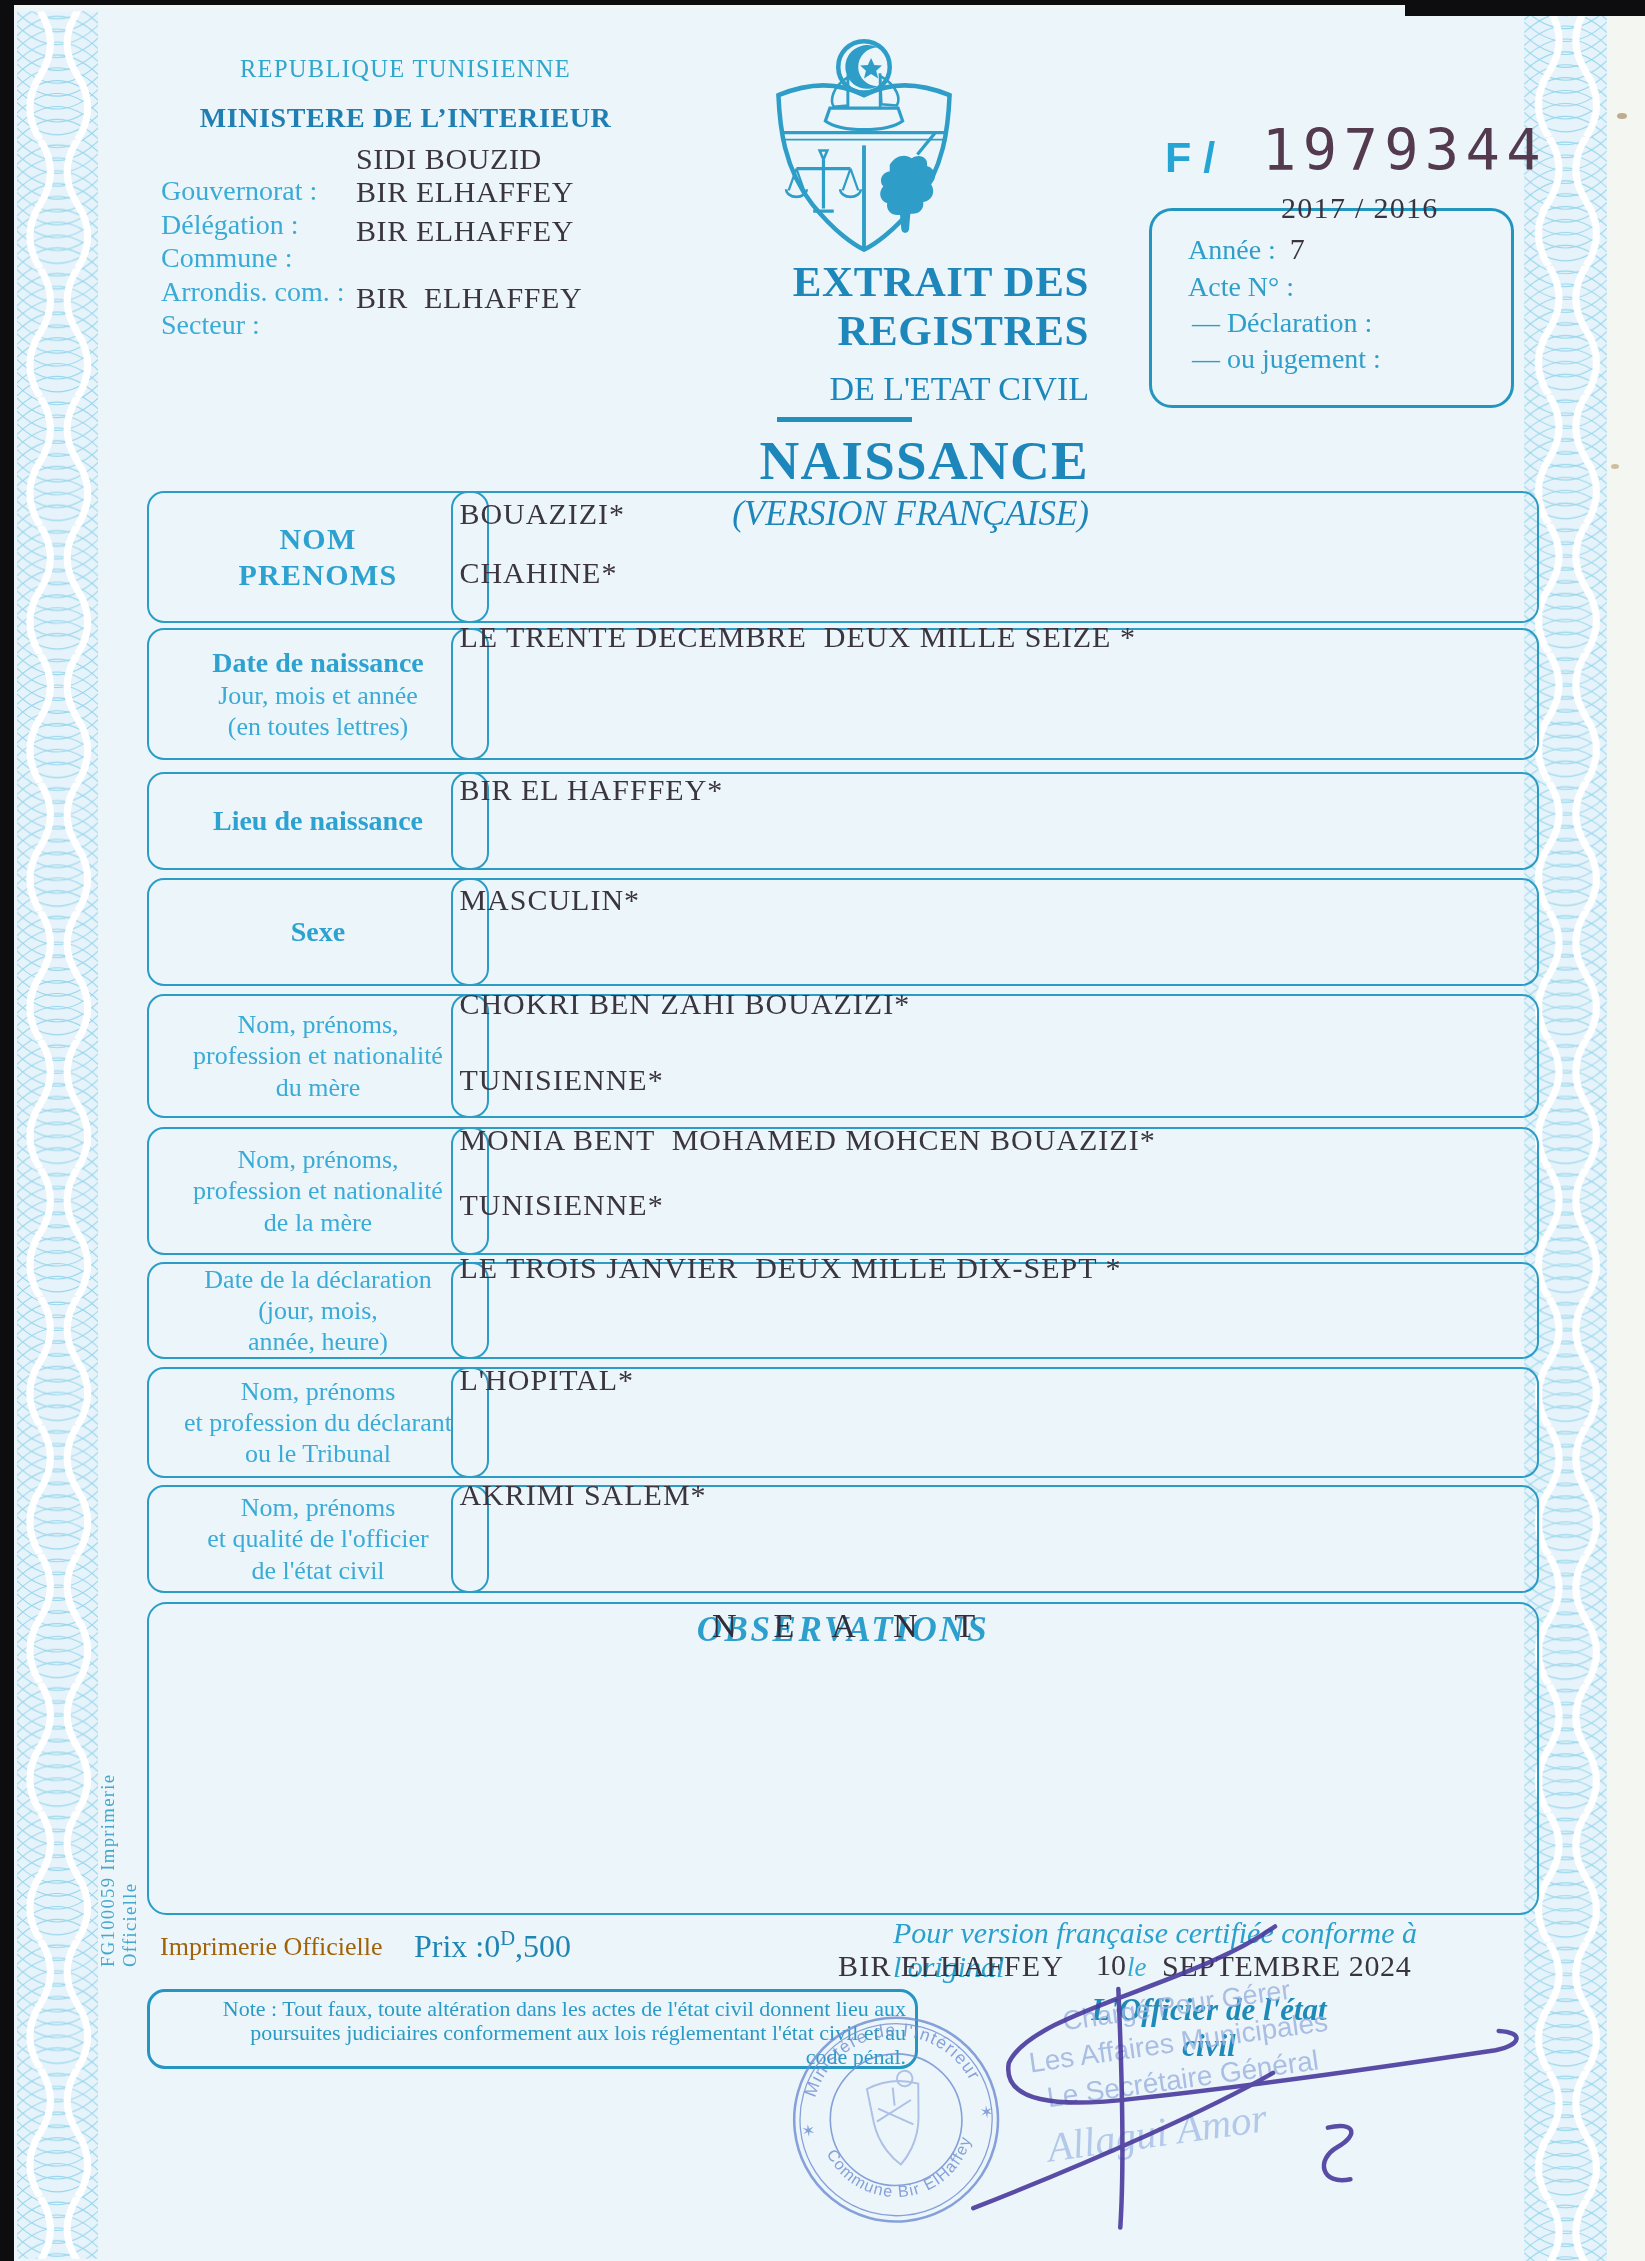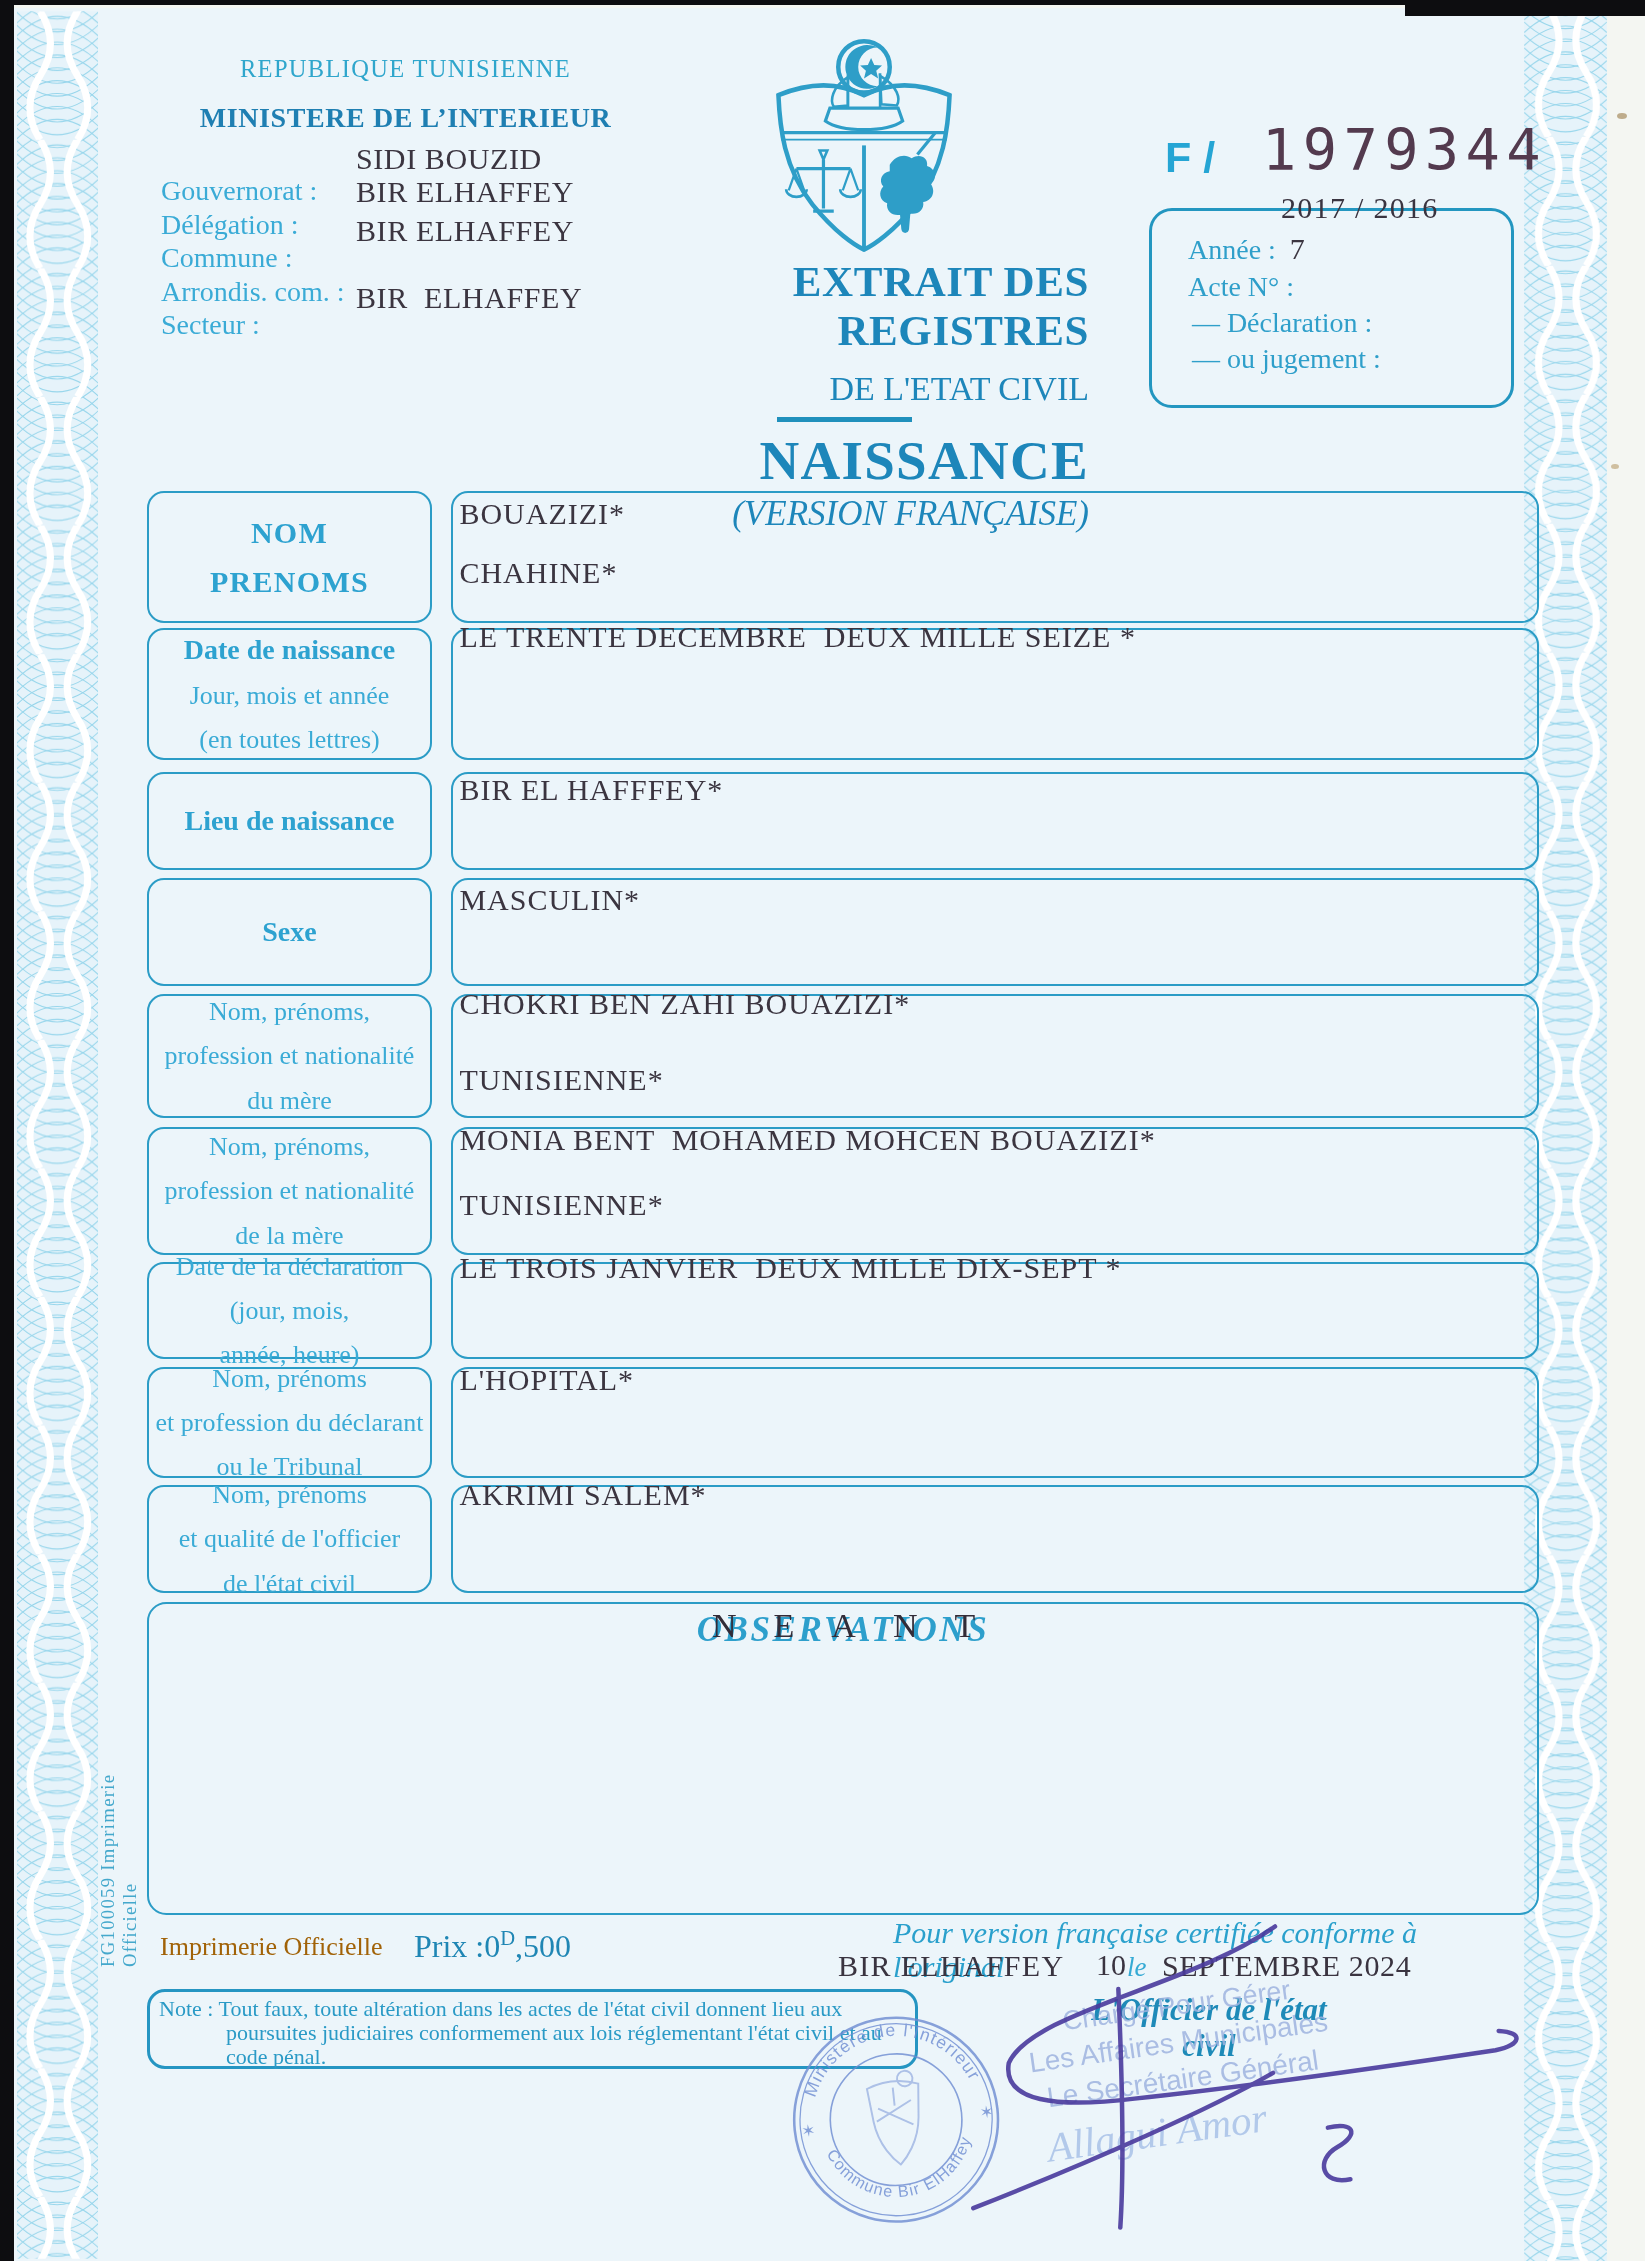--- a/index.html
+++ b/index.html
@@ -3,31 +3,31 @@
 <meta charset="utf-8">
 <style>
   html,body{margin:0;padding:0;}
   body{width:1645px;height:2261px;position:relative;background:#0d0d10;font-family:"Liberation Serif",serif;overflow:hidden;}
   .backing{position:absolute;left:14px;top:5.2px;width:1631px;height:2256px;background:#f4f6f2;}
   .sheet{position:absolute;left:14px;top:7.7px;width:1593px;height:2254px;background:#ecf5fa;}
   .band{position:absolute;top:7.7px;height:2254px;z-index:1;}
   .abs{position:absolute;z-index:2;}
   .ink{color:#3b3540;}
   .row{position:absolute;left:147px;width:1392px;z-index:2;}
-  .lbox{position:absolute;left:0;top:0;width:285px;height:100%;border:2.6px solid #2b9cc6;border-radius:17px;display:flex;flex-direction:column;justify-content:center;align-items:center;gap:15px;box-sizing:border-box;}
+  .lbox{position:absolute;left:0;top:0;width:342px;height:100%;border:2.6px solid #2b9cc6;border-radius:17px;display:flex;flex-direction:column;justify-content:center;align-items:center;gap:2px;box-sizing:border-box;}
   .vbox{position:absolute;left:304px;top:0;width:1088px;height:100%;border:2.6px solid #2b9cc6;border-radius:17px;box-sizing:border-box;}
   .ll{font-family:"Liberation Serif",serif;font-size:26px;color:#3aabd6;text-align:center;line-height:1.12;}
   .ll.b{font-weight:bold;font-size:28px;color:#2da2d0;}
   .ll.big{font-size:30px;letter-spacing:1.3px;}
   .val{position:absolute;left:6.4px;font-family:"Liberation Serif",serif;font-size:30px;color:#3b3540;letter-spacing:1px;white-space:pre;z-index:3;}
   .admin-label{position:absolute;left:161px;font-size:28px;color:#3aabd6;z-index:2;}
   .admin-value{position:absolute;left:356px;font-size:30px;color:#3b3540;letter-spacing:0.6px;white-space:pre;z-index:2;}
   .obs-box{position:absolute;left:147px;top:1602px;width:1392px;height:313px;border:2.6px solid #2b9cc6;border-radius:19.3px;box-sizing:border-box;z-index:2;}
   .note-box{position:absolute;left:147px;top:1989px;width:771px;height:80px;border:3.2px solid #2595c2;border-radius:18px;box-sizing:border-box;z-index:2;padding:5.2px 9px;}
-  .note-line{font-size:22px;color:#2a9ac6;line-height:24px;}
+  .note-line{font-size:22px;color:#2a9ac6;line-height:24px;text-align:right;}
   .stamp-text{position:absolute;left:1022px;top:2012px;z-index:5;transform:rotate(-8deg);transform-origin:0 0;color:#9fb4e0;opacity:.85;font-family:"Liberation Sans",sans-serif;}
   svg{display:block;}
 </style>
 </head>
 <body>
 
 <div class="backing"></div>
 <div class="sheet"></div>
 
 <svg class="band" style="left:17px" width="81" height="2254" viewBox="0 0 126 3496">

